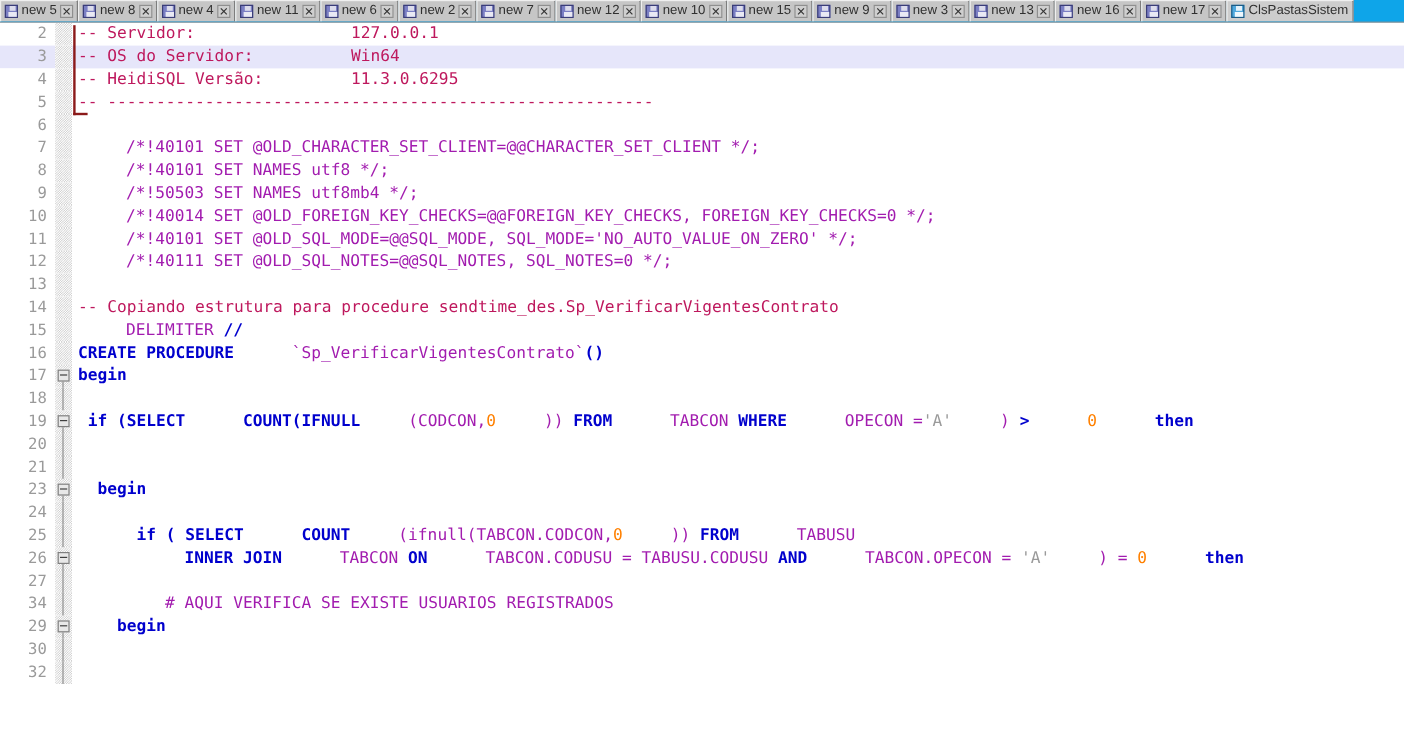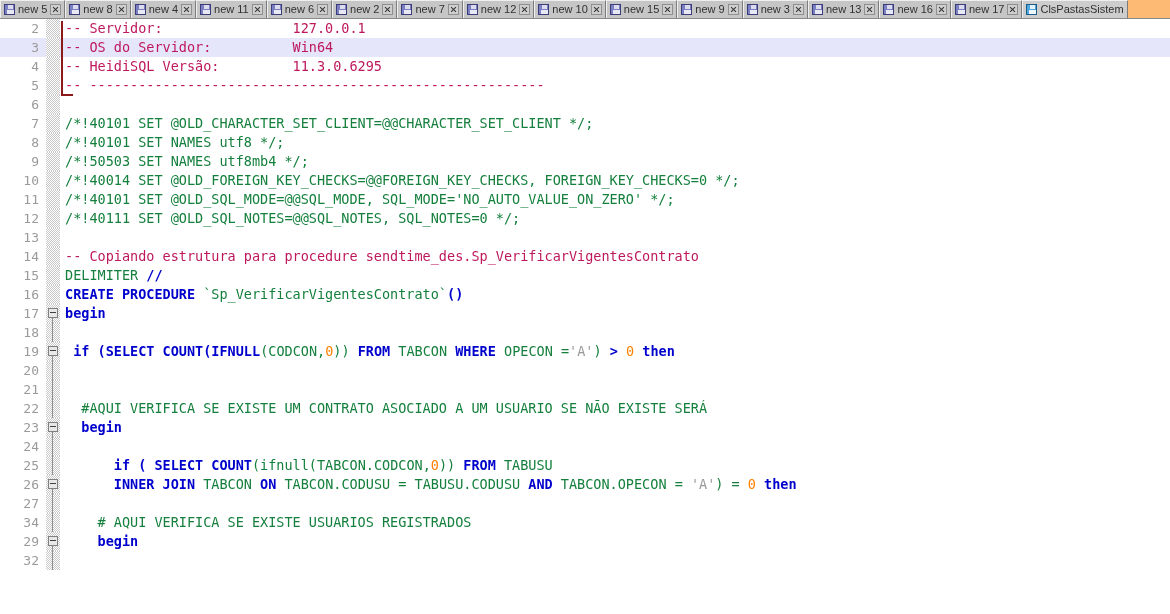--- a/index.html
+++ b/index.html
@@ -5,21 +5,21 @@
   html,body{margin:0;padding:0;}
   body{
     width:1170px;height:614px;overflow:hidden;
     background:#ffffff;
     font-family:"DejaVu Sans Mono","Liberation Mono",monospace;
   }
 
   
   #tabbar{
     height:19px;
-    background:#fdba74;
+    background:#0ea5e9;
     display:flex;
     align-items:stretch;
     overflow:hidden;
     border-bottom:1px solid #8a8a8a;
     box-sizing:border-box;
   }
   .tab{
     display:flex;
     align-items:center;
     gap:3px;
@@ -169,21 +169,21 @@
     border-bottom:2px solid #8b1a1a;
     z-index:3;
     pointer-events:none;
   }
 
   
   .kw{color:#0000cd;font-weight:bold;}
   .cmt{color:#be185d;}
   .num{color:#ff8000;}
   .str{color:#9a9a9a;}
-  .plain{color:#15803d;}
+  .plain{color:#a21caf;margin-left:40px;}
 </style>
 </head>
 <body>
 
 <div id="tabbar">
     <div class="tab">
       <span class="floppy"></span>
       <span class="tab-label">new 5</span>
       <span class="tabclose"></span>
     </div>
@@ -279,23 +279,23 @@
       <div class="row"><div class="gutter">12</div><div class="fold"></div><div class="code"><span class="plain">/*!40111 SET @OLD_SQL_NOTES=@@SQL_NOTES, SQL_NOTES=0 */;</span></div></div>
       <div class="row"><div class="gutter">13</div><div class="fold"></div><div class="code"></div></div>
       <div class="row"><div class="gutter">14</div><div class="fold"></div><div class="code"><span class="cmt">-- Copiando estrutura para procedure sendtime_des.Sp_VerificarVigentesContrato</span></div></div>
       <div class="row"><div class="gutter">15</div><div class="fold"></div><div class="code"><span class="plain">DELIMITER </span><span class="kw">//</span></div></div>
       <div class="row"><div class="gutter">16</div><div class="fold"></div><div class="code"><span class="kw">CREATE PROCEDURE </span><span class="plain">`Sp_VerificarVigentesContrato`</span><span class="kw">()</span></div></div>
       <div class="row"><div class="gutter">17</div><div class="fold"><div class="foldline half-down"></div><div class="foldbox"></div></div><div class="code"><span class="kw">begin</span></div></div>
       <div class="row"><div class="gutter">18</div><div class="fold"><div class="foldline"></div></div><div class="code"></div></div>
       <div class="row"><div class="gutter">19</div><div class="fold"><div class="foldline half-down"></div><div class="foldbox"></div></div><div class="code"><span class="kw"> if (</span><span class="kw">SELECT</span><span class="plain"> </span><span class="kw">COUNT</span><span class="kw">(</span><span class="kw">IFNULL</span><span class="plain">(CODCON,</span><span class="num">0</span><span class="plain">)) </span><span class="kw">FROM</span><span class="plain"> TABCON </span><span class="kw">WHERE</span><span class="plain"> OPECON =</span><span class="str">'A'</span><span class="plain">) </span><span class="kw">&gt;</span><span class="plain"> </span><span class="num">0</span><span class="plain"> </span><span class="kw">then</span></div></div>
       <div class="row"><div class="gutter">20</div><div class="fold"><div class="foldline"></div></div><div class="code"></div></div>
       <div class="row"><div class="gutter">21</div><div class="fold"><div class="foldline"></div></div><div class="code"></div></div>
-      <div class="row"><div class="gutter">22</div><div class="fold"><div class="foldline"></div></div><div class="code"><span class="plain">  #AQUI VERIFICA SE EXISTE UM CONTRATO ASOCIADO A UM USUARIO SE NÃO EXISTE SERÁ</span></div></div>
       <div class="row"><div class="gutter">23</div><div class="fold"><div class="foldline half-down"></div><div class="foldbox"></div></div><div class="code"><span class="kw">  begin</span></div></div>
       <div class="row"><div class="gutter">24</div><div class="fold"><div class="foldline"></div></div><div class="code"></div></div>
       <div class="row"><div class="gutter">25</div><div class="fold"><div class="foldline"></div></div><div class="code"><span class="kw">      if ( </span><span class="kw">SELECT</span><span class="plain"> </span><span class="kw">COUNT</span><span class="plain">(ifnull(TABCON.CODCON,</span><span class="num">0</span><span class="plain">)) </span><span class="kw">FROM</span><span class="plain"> TABUSU</span></div></div>
       <div class="row"><div class="gutter">26</div><div class="fold"><div class="foldline half-down"></div><div class="foldbox"></div></div><div class="code"><span class="plain">      </span><span class="kw">INNER JOIN</span><span class="plain"> TABCON </span><span class="kw">ON</span><span class="plain"> TABCON.CODUSU = TABUSU.CODUSU </span><span class="kw">AND</span><span class="plain"> TABCON.OPECON = </span><span class="str">'A'</span><span class="plain">) = </span><span class="num">0</span><span class="plain"> </span><span class="kw">then</span></div></div>
       <div class="row"><div class="gutter">27</div><div class="fold"><div class="foldline"></div></div><div class="code"></div></div>
       <div class="row"><div class="gutter">34</div><div class="fold"><div class="foldline"></div></div><div class="code"><span class="plain">    # AQUI VERIFICA SE EXISTE USUARIOS REGISTRADOS</span></div></div>
       <div class="row"><div class="gutter">29</div><div class="fold"><div class="foldline half-down"></div><div class="foldbox"></div></div><div class="code"><span class="kw">    begin</span></div></div>
+      <div class="row"><div class="gutter">30</div><div class="fold"><div class="foldline"></div></div><div class="code"></div></div>
       <div class="row"><div class="gutter">32</div><div class="fold"><div class="foldline"></div></div><div class="code"></div></div>
     </div>
 </div>
 
 </body></html>

